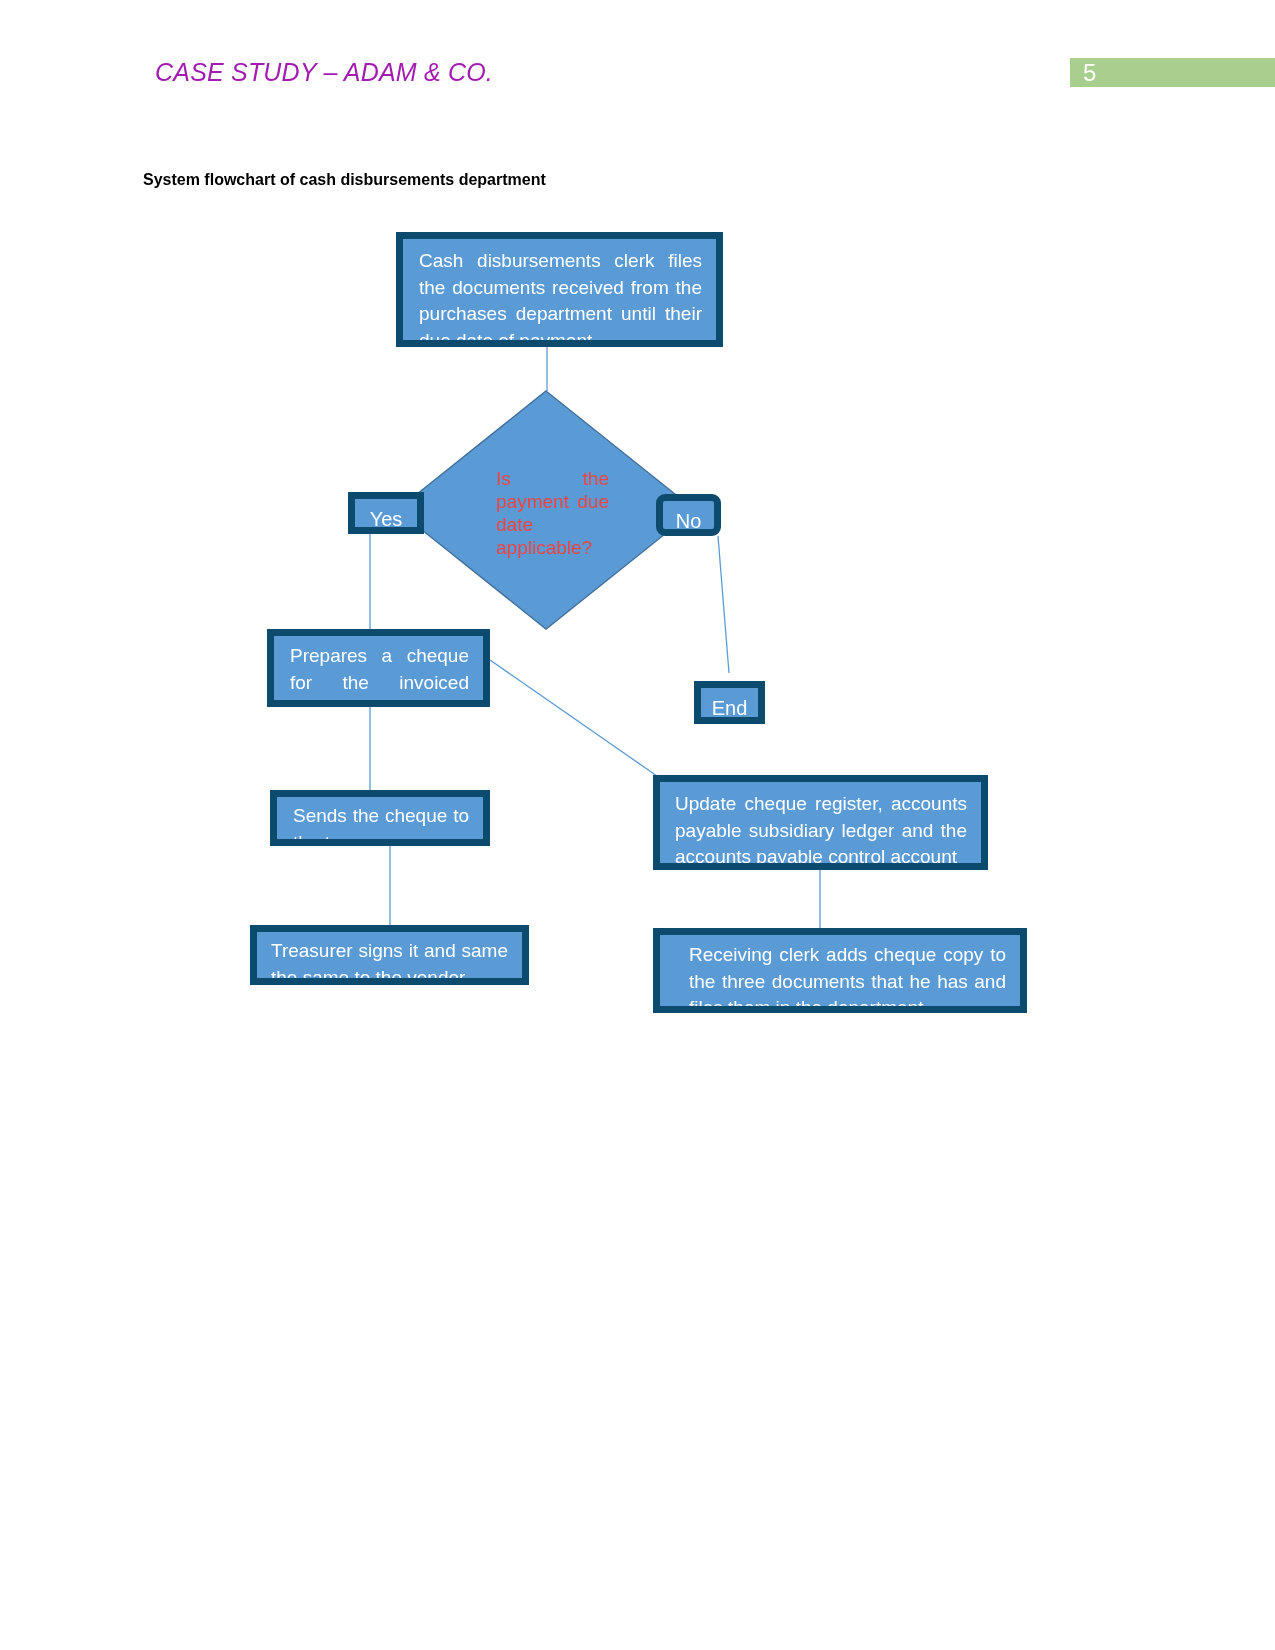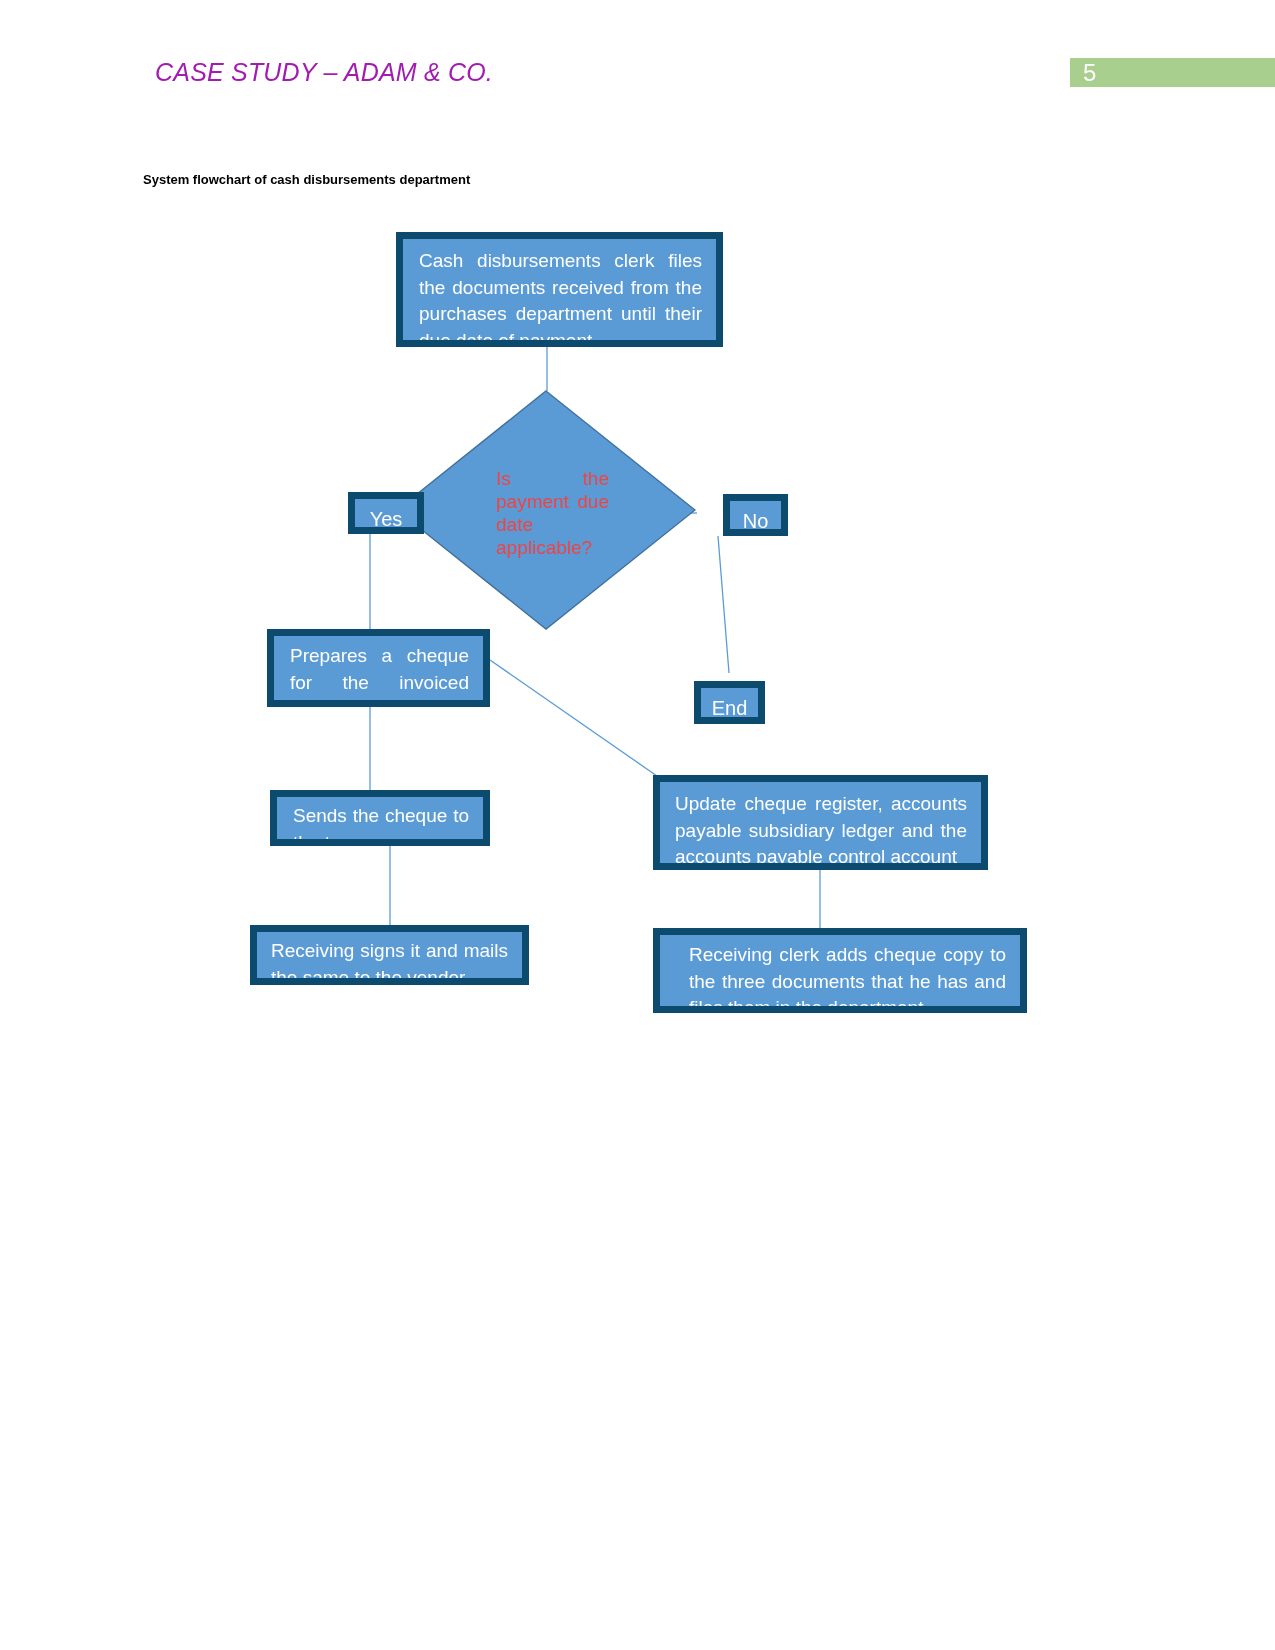--- a/index.html
+++ b/index.html
@@ -53,21 +53,21 @@
     font-size: 24px;
     line-height: 28px;
     color: #ffffff;
   }
 
   
   #section-title {
     position: absolute;
     left: 143px;
     top: 167px;
-    font-size: 13px;
+    font-size: 16px;
     line-height: 26px;
     font-weight: bold;
     color: #000000;
     white-space: nowrap;
   }
 
   
   #flowchart {
     position: absolute;
     left: 0;
@@ -130,22 +130,22 @@
   }
   #node-receiving-clerk {
     left: 653px; top: 928px; width: 374px; height: 85px;
     padding: 7px 14px 0 29px;
   }
   #node-yes {
     left: 348px; top: 492px; width: 76px; height: 42px;
     padding: 6px 0 0 0; text-align: center;
   }
   #node-no {
-    left: 723px; top: 494px; width: 65px; height: 42px;
-    padding: 6px 0 0 0; text-align: center;
+    left: 656px; top: 494px; width: 65px; height: 42px;
+    padding: 6px 0 0 0; text-align: center; border-radius: 9px;
   }
   #node-end {
     left: 694px; top: 673px; width: 71px; height: 43px;
     padding: 6px 0 0 0; text-align: center; margin-top: 8px;
   }
   #node-yes .node-text,
   #node-no .node-text,
   #node-end .node-text {
     text-align: center;
     text-align-last: center;
@@ -245,21 +245,21 @@
 
     <div class="node" id="node-update-register">
       <span class="node-text">Update cheque register, accounts payable subsidiary ledger and the accounts payable control account</span>
     </div>
 
     <div class="node" id="node-sends-cheque">
       <span class="node-text">Sends the cheque to the treasurer</span>
     </div>
 
     <div class="node" id="node-treasurer-signs">
-      <span class="node-text">Receiving signs it and mails the same to the vendor</span>
+      <span class="node-text">Treasurer signs it and same the same to the vendor</span>
     </div>
 
     <div class="node" id="node-receiving-clerk">
       <span class="node-text">Receiving clerk adds cheque copy to the three documents that he has and files them in the department.</span>
     </div>
 
   </div>
 </div>
 
 </body></html>

